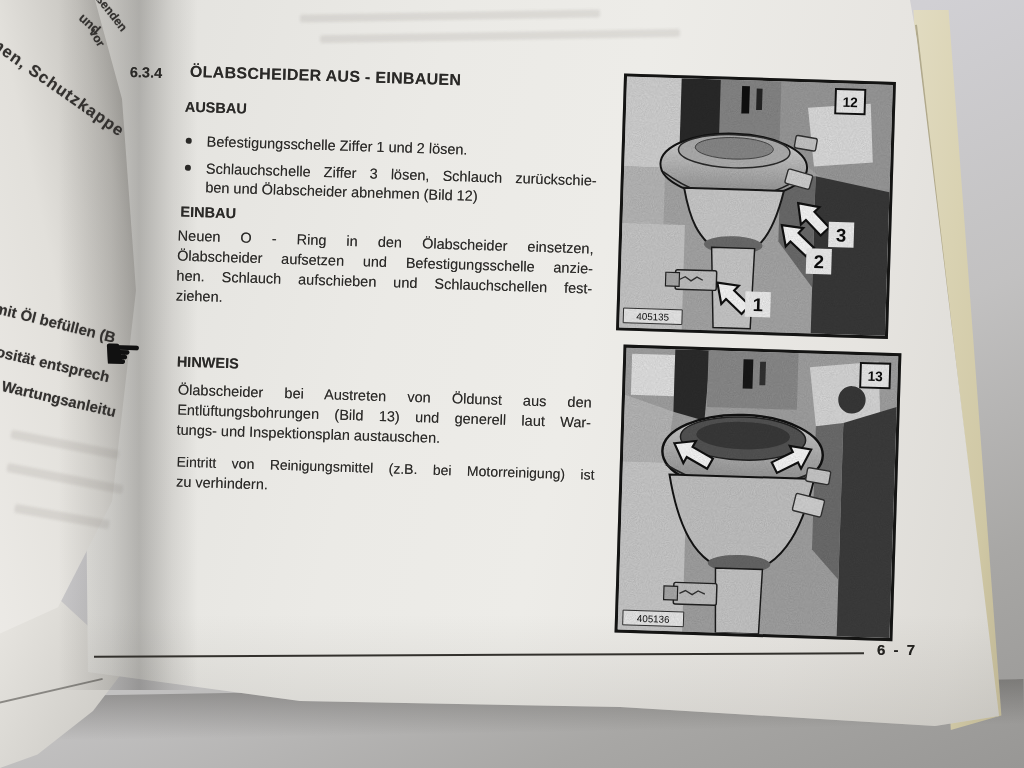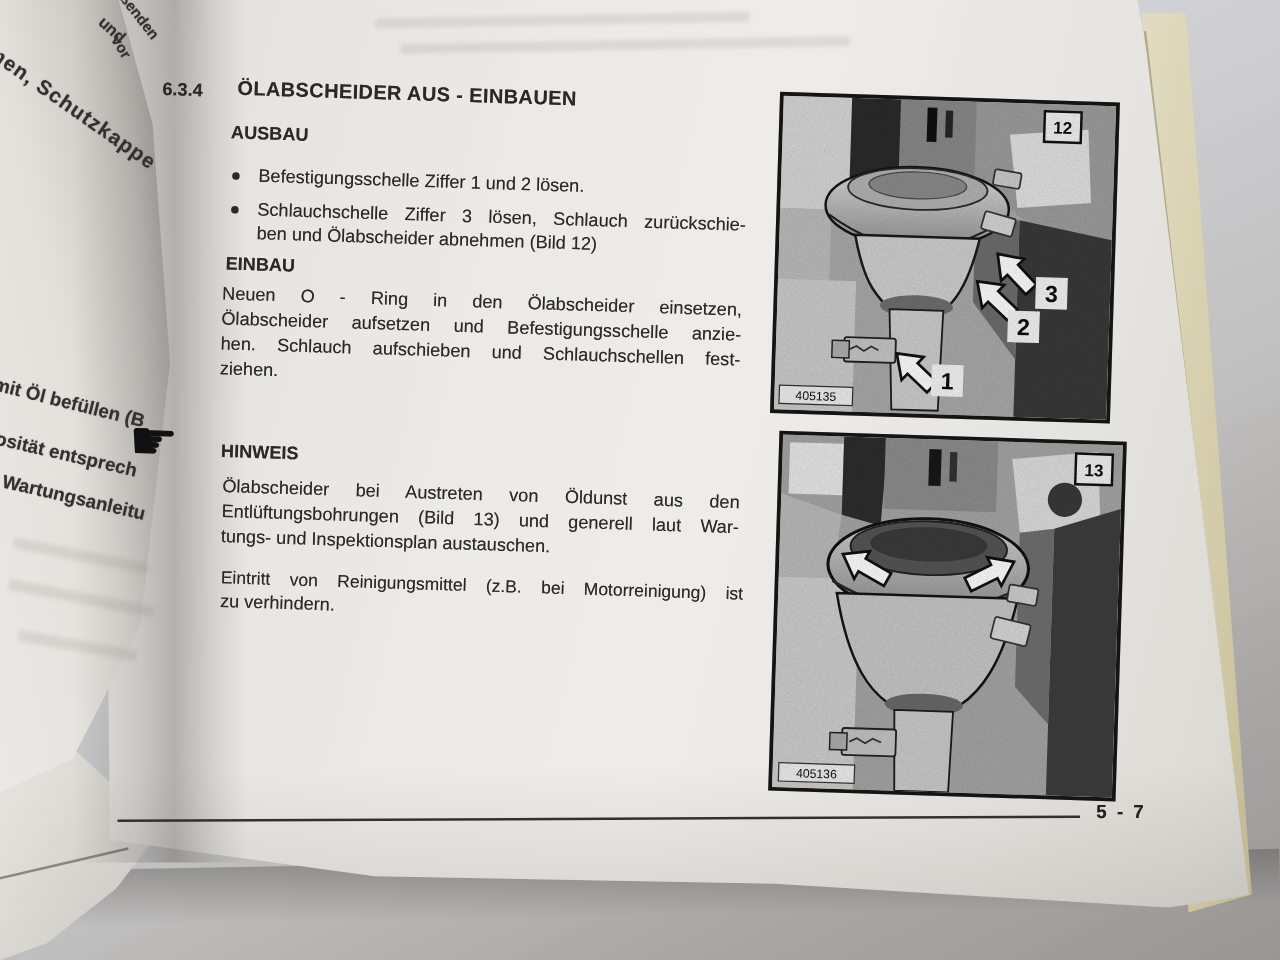--- a/index.html
+++ b/index.html
@@ -229,13 +229,13 @@
       <text x="255" y="26" font-size="14" font-weight="bold" fill="#0d0d0d" text-anchor="middle">13</text>
       <rect x="5" y="268" width="62" height="15" fill="#efefef" stroke="#333" stroke-width="1"></rect>
       <text x="36" y="279.5" font-size="10" fill="#111" text-anchor="middle">405136</text>
       <rect x="0" y="0" width="278" height="288" filter="url(#grain13)" opacity="0.22"></rect>
     </svg>
   </div>
 
 </div>
 
 <div class="abs footer-line"></div>
-<div class="abs footer-num">5 - 7</div>
+<div class="abs footer-num">6 - 7</div>
 
 </body></html>

